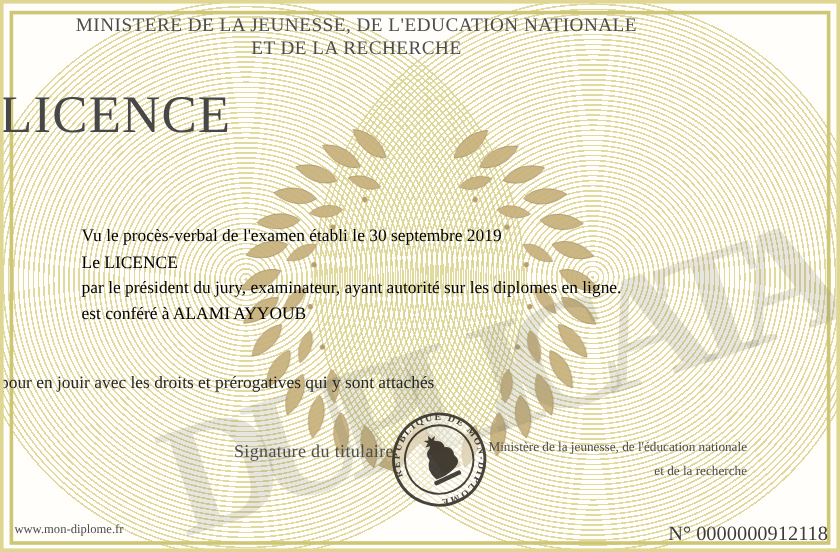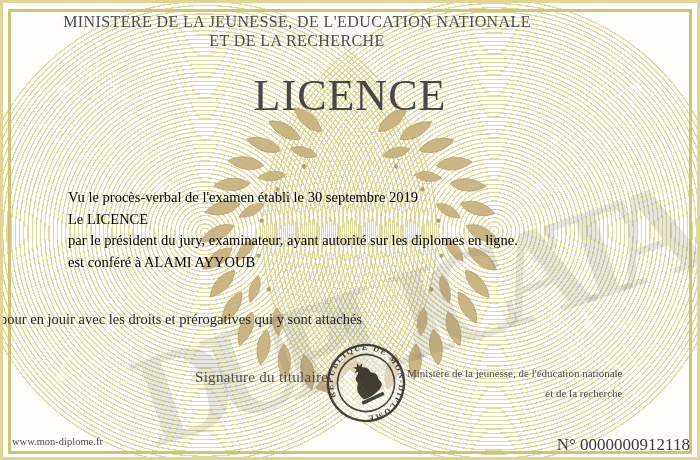--- a/index.html
+++ b/index.html
@@ -21,21 +21,21 @@
   .rosette.right{left:259px;top:-4px;}
   .wreath-svg{position:absolute;left:0;top:0;z-index:2;}
   .watermark{
     position:absolute;left:140px;top:340px;z-index:3;
     font-size:132px;line-height:1;letter-spacing:-22px;font-weight:bold;
     color:rgba(128,128,112,0.20);white-space:nowrap;
     transform:rotate(-18.5deg);transform-origin:0 50%;
   }
   .txt{position:absolute;z-index:4;}
   .header{left:0;top:12px;width:594px;text-align:center;font-size:16px;line-height:19px;letter-spacing:.4px;color:#4c4c4c;}
-  .title{left:0;top:70px;width:700px;text-align:center;font-size:44px;letter-spacing:1px;color:#474747;}
+  .title{left:0;top:70px;width:700px;font-size:44px;letter-spacing:1px;color:#474747;}
   .body-block{left:68px;top:187px;font-size:14.5px;line-height:21.7px;color:#000000;}
   .rights{left:0;top:311px;width:601px;text-align:left;font-size:14.5px;color:#262626;}
   .signature{left:159px;top:369px;font-size:15px;letter-spacing:.3px;color:#4c4c4c;margin-left:36px;}
   .ministry{left:407px;top:363px;font-size:11px;line-height:20px;color:#4c4c4c;text-align:right;}
   .footer-left{left:12px;top:436px;font-size:10.5px;color:#4c4c4c;}
   .footer-right{right:10px;top:435px;font-size:17px;color:#3c3c3c;text-align:right;}
   .seal{position:absolute;left:324px;top:341px;z-index:5;}
 </style>
 </head>
 <body>

